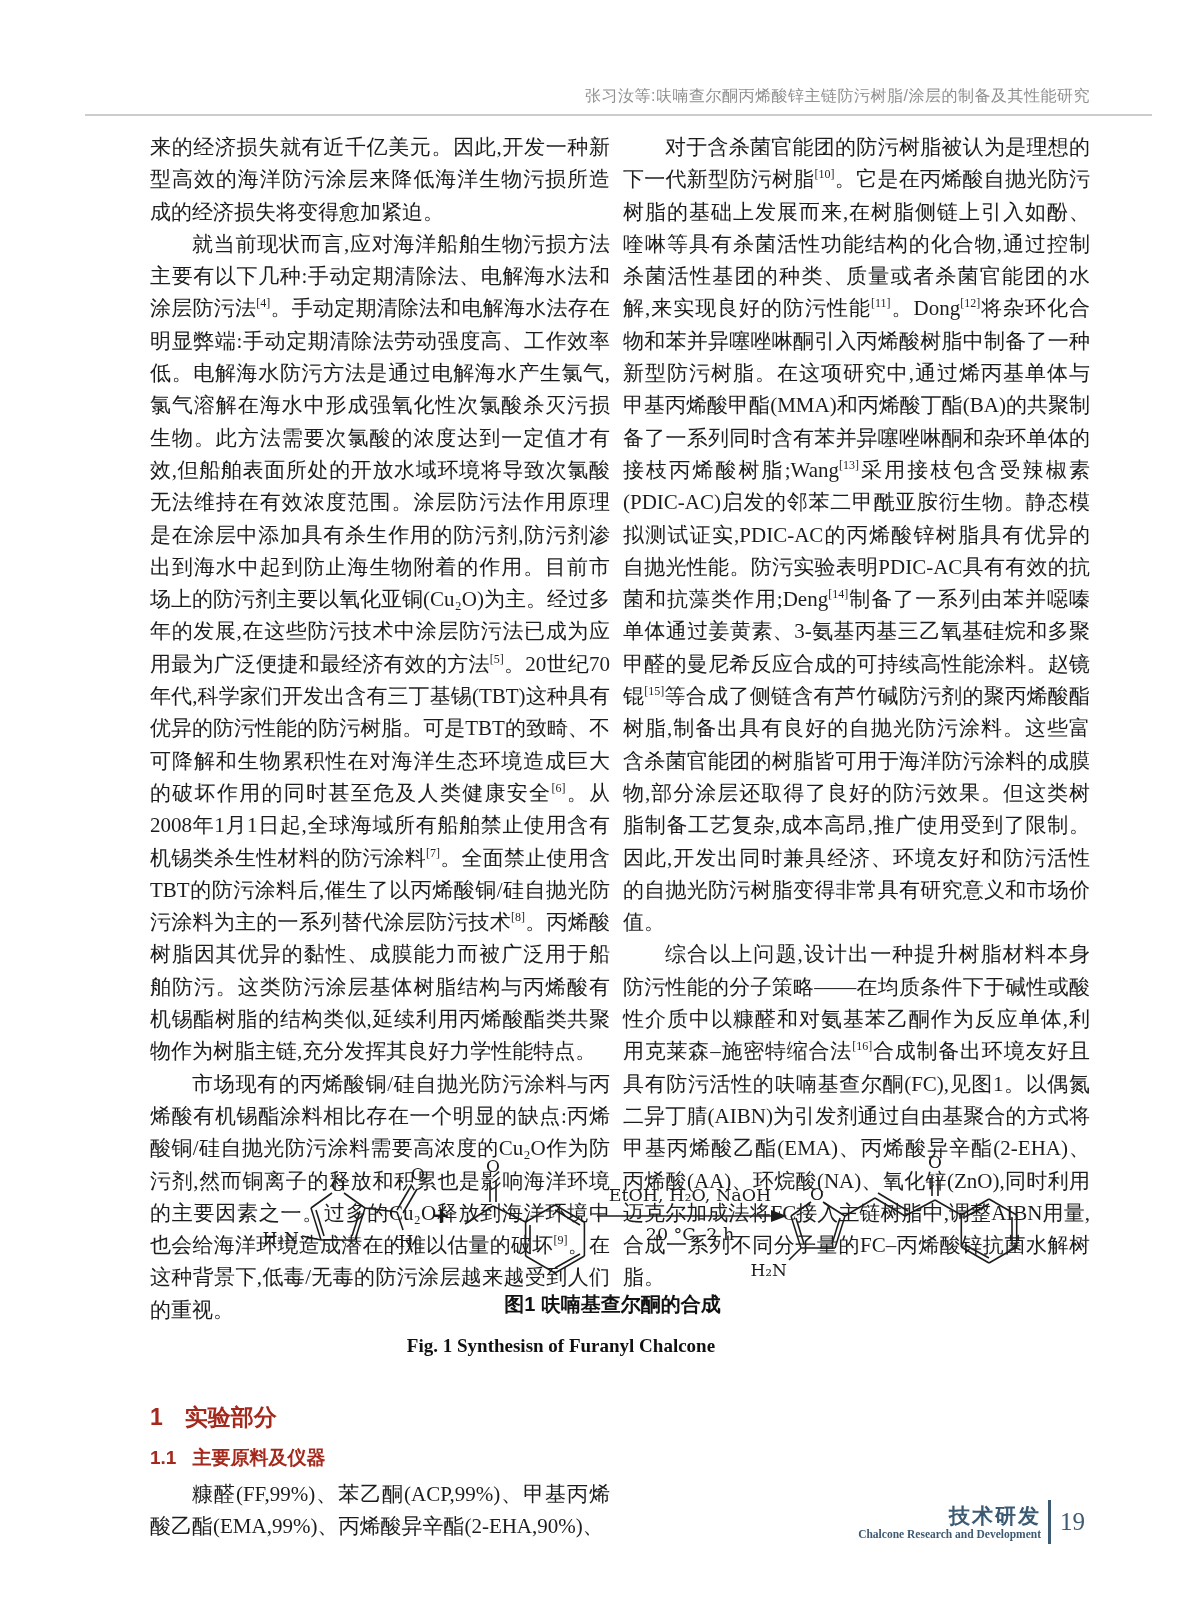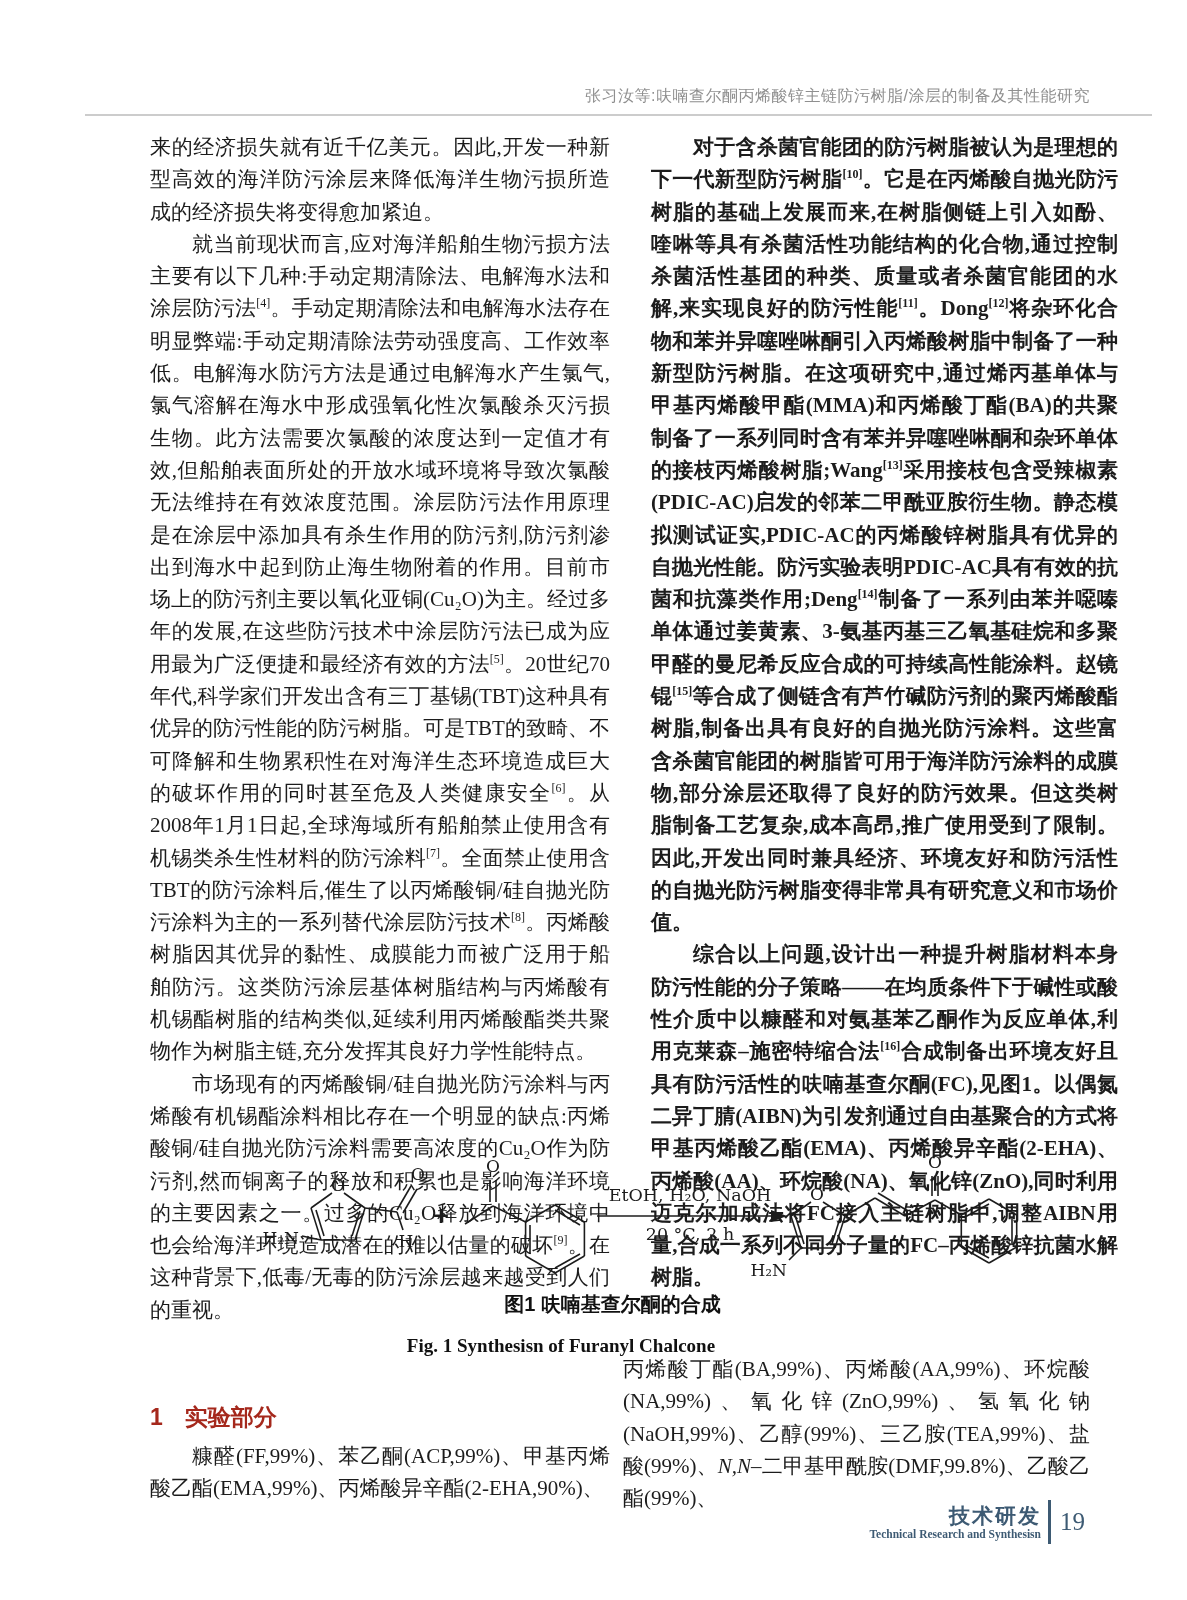--- a/index.html
+++ b/index.html
@@ -13,21 +13,21 @@
     position:absolute; top:86px; right:122px;
     font-family:"Liberation Sans","DejaVu Sans",sans-serif;
     font-size:16px; color:#8f8f8f; letter-spacing:0.5px;
   }
   .header-rule {
     position:absolute; top:114px; left:60px; width:1067px; height:2px;
     background:#cccccc;
   }
   .col { position:absolute; top:131px; }
   .col-left  { left:125px; width:460px; }
-  .col-right { left:626px; width:467px;font-weight:bold; }
+  .col-right { left:598px; width:467px; }
   .par {
     margin:0; font-size:21px; line-height:32.3px; text-align:justify;
     font-family:"Liberation Serif","DejaVu Serif",serif; color:#1c1c1c;
   }
   .par.indent { text-indent:2em; }
   .par sup { font-size:12px; line-height:0; vertical-align:super; }
   .par i { font-style:italic; }
   .scheme { position:absolute; left:120px; top:1138px; }
   .scheme text {
     font-family:"DejaVu Serif","Liberation Serif",serif;
@@ -178,31 +178,31 @@
     </g>
   </svg>
 
   <div class="caption-zh">图1  呋喃基查尔酮的合成</div>
   <div class="caption-en">Fig. 1  Synthesisn of Furanyl Chalcone</div>
 
   <div class="bottom-left">
     <div class="sec-h1">
       <span class="sec-num">1</span><span>实验部分</span>
     </div>
+    <div class="sec-h2">
+      <span class="sec-num">1.1</span><span>主要原料及仪器</span>
+    </div>
     <div class="par-wrap">
         <p class="par indent"><span>糠醛(FF,99%)、苯乙酮(ACP,99%)、甲基丙烯酸乙酯(EMA,99%)、丙烯酸异辛酯(2-EHA,90%)、</span></p>
       </div>
   </div>
 
-  <div class="bottom-right">
-      <p class="par"><span>丙烯酸丁酯(BA,99%)、丙烯酸(AA,99%)、环烷酸(NA,99%)、氧化锌(ZnO,99%)、氢氧化钠(NaOH,99%)、乙醇(99%)、三乙胺(TEA,99%)、盐酸(99%)、</span><i>N,N</i><span>–二甲基甲酰胺(DMF,99.8%)、乙酸乙酯(99%)、</span></p>
-    </div>
 
   <div class="footer">
     <div class="footer-labels">
       <div class="footer-zh">技术研发</div>
-      <div class="footer-en">Technical Research and Synthesisn</div>
+      <div class="footer-en">Chalcone Research and Development</div>
     </div>
     <div class="footer-divider"></div>
     <div class="footer-page">19</div>
   </div>
 
 </div>
 
 </body></html>

